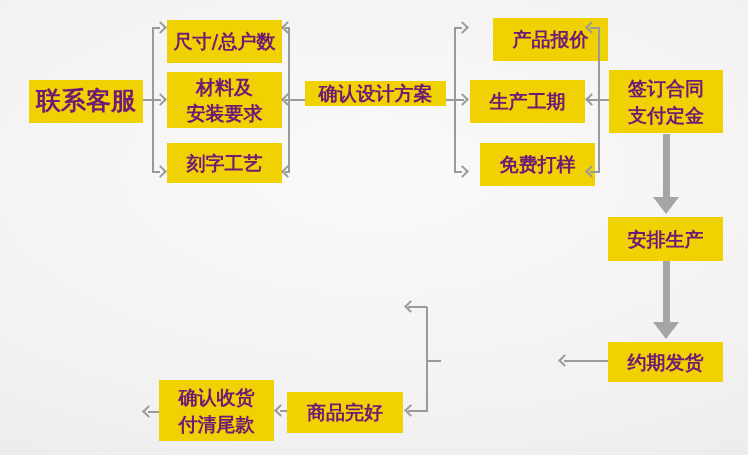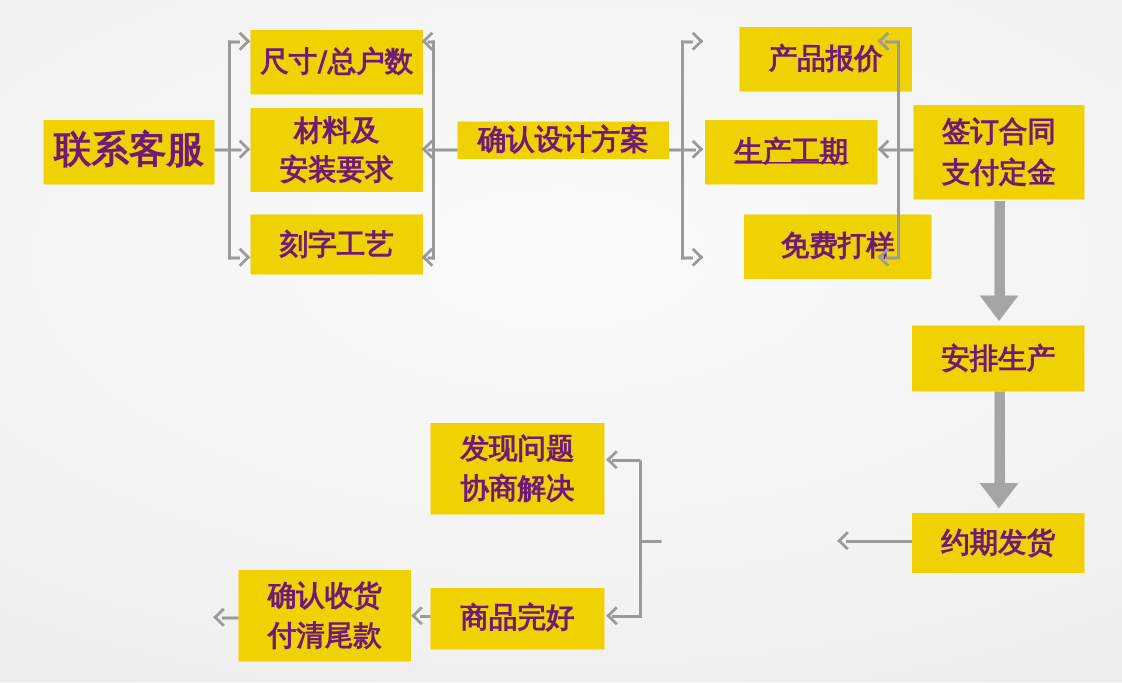--- a/index.html
+++ b/index.html
@@ -37,28 +37,26 @@
 
 <div class="canvas">
 
   <div class="node lg" style="left:29px;top:80px;width:114px;height:43px;">联系客服</div>
   <div class="node" style="left:167px;top:20px;width:115px;height:43px;">尺寸/总户数</div>
   <div class="node" style="left:167px;top:72px;width:115px;height:56px;">材料及
 安装要求</div>
   <div class="node" style="left:167px;top:143px;width:115px;height:40px;">刻字工艺</div>
   <div class="node" style="left:305px;top:81px;width:141px;height:25px;">确认设计方案</div>
   <div class="node" style="left:470px;top:18px;width:115px;height:43px;margin-left:23px;">产品报价</div>
-  <div class="node" style="left:470px;top:80px;width:115px;height:43px;text-decoration:underline;">生产工期</div>
-  <div class="node" style="left:496px;top:143px;width:125px;height:43px;">免费打样</div>
+  <div class="node" style="left:470px;top:80px;width:115px;height:43px;">生产工期</div>
+  <div class="node" style="left:480px;top:143px;width:115px;height:43px;">免费打样</div>
   <div class="node" style="left:609px;top:70px;width:114px;height:63px;">签订合同
 支付定金</div>
   <div class="node" style="left:608px;top:342px;width:115px;height:40px;">约期发货</div>
   <div class="node" style="left:608px;top:217px;width:115px;height:44px;">安排生产</div>
-  <div class="node" style="left:287px;top:282px;width:116px;height:61px;">发现问题
-协商解决</div>
   <div class="node" style="left:287px;top:392px;width:116px;height:41px;">商品完好</div>
   <div class="node" style="left:159px;top:380px;width:115px;height:61px;">确认收货
 付清尾款</div>
 
   <div class="h" style="left:143px;top:99px;width:18px;"></div>
   <div class="v" style="left:152px;top:27px;height:146px;"></div>
   <div class="h" style="left:152px;top:27px;width:8px;"></div>
   <div class="h" style="left:152px;top:171px;width:8px;"></div>
   <span class="chev right" style="left:156px;top:23px;"></span>
   <span class="chev right" style="left:156px;top:95px;"></span>

